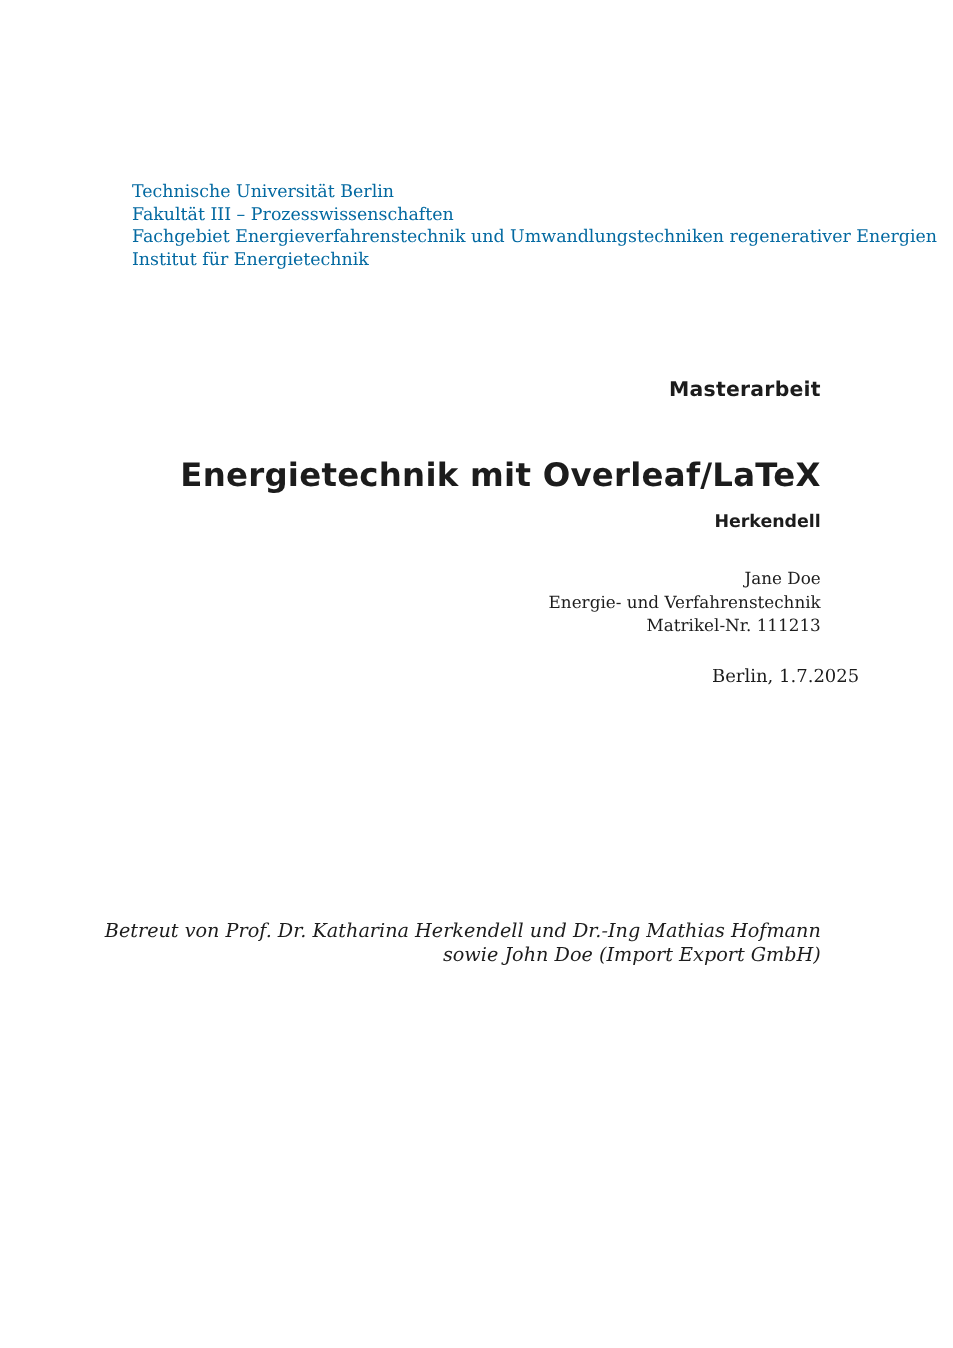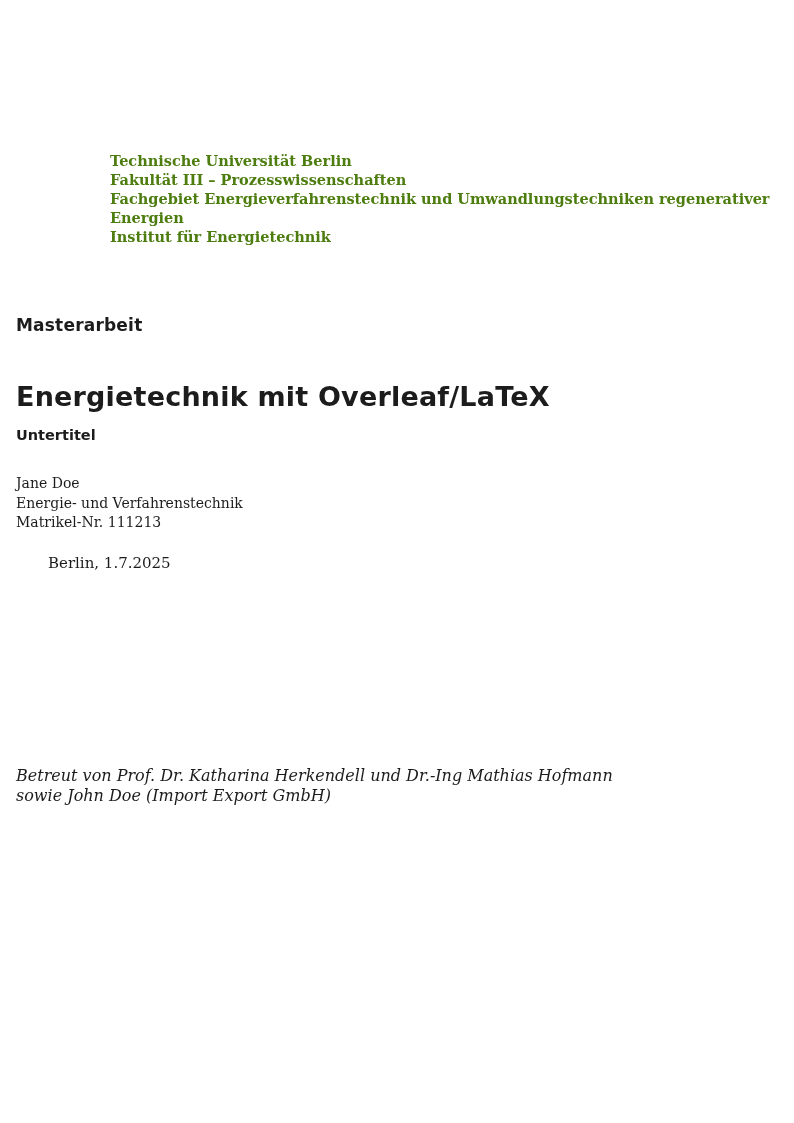--- a/index.html
+++ b/index.html
@@ -16,28 +16,27 @@
     font-family: "DejaVu Serif", "Liberation Serif", serif;
     overflow: hidden;
   }
   .institution-block {
     position: absolute;
     left: 110px;
     top: 151px;
     text-align: left;
     font-size: 14.5px;
     line-height: 19px;
-    color: #4d7c0f;
-    font-weight: bold;
+    color: #0369a1;
   }
   .centered {
     position: absolute;
-    left: 16px;
+    left: 0;
     width: 684px;
-    text-align: left;
+    text-align: right;
   }
   .doc-type {
     top: 315px;
     font-family: "DejaVu Sans", "Liberation Sans", sans-serif;
     font-weight: 700;
     font-size: 17px;
     letter-spacing: 0.2px;
   }
   .doc-title {
     top: 381px;
@@ -78,21 +77,21 @@
     <div>Technische Universität Berlin</div>
     <div>Fakultät III – Prozesswissenschaften</div>
     <div>Fachgebiet Energieverfahrenstechnik und Umwandlungstechniken regenerativer Energien</div>
     <div>Institut für Energietechnik</div>
   </div>
 
   <div class="centered doc-type">Masterarbeit</div>
 
   <div class="centered doc-title">Energietechnik mit Overleaf/LaTeX</div>
 
-  <div class="centered doc-subtitle">Untertitel</div>
+  <div class="centered doc-subtitle">Herkendell</div>
 
   <div class="centered author-block">
     <div>Jane Doe</div>
     <div>Energie- und Verfahrenstechnik</div>
     <div>Matrikel-Nr. 111213</div>
   </div>
 
   <div class="centered place-date">Berlin, 1.7.2025</div>
 
   <div class="centered supervisor-block">

